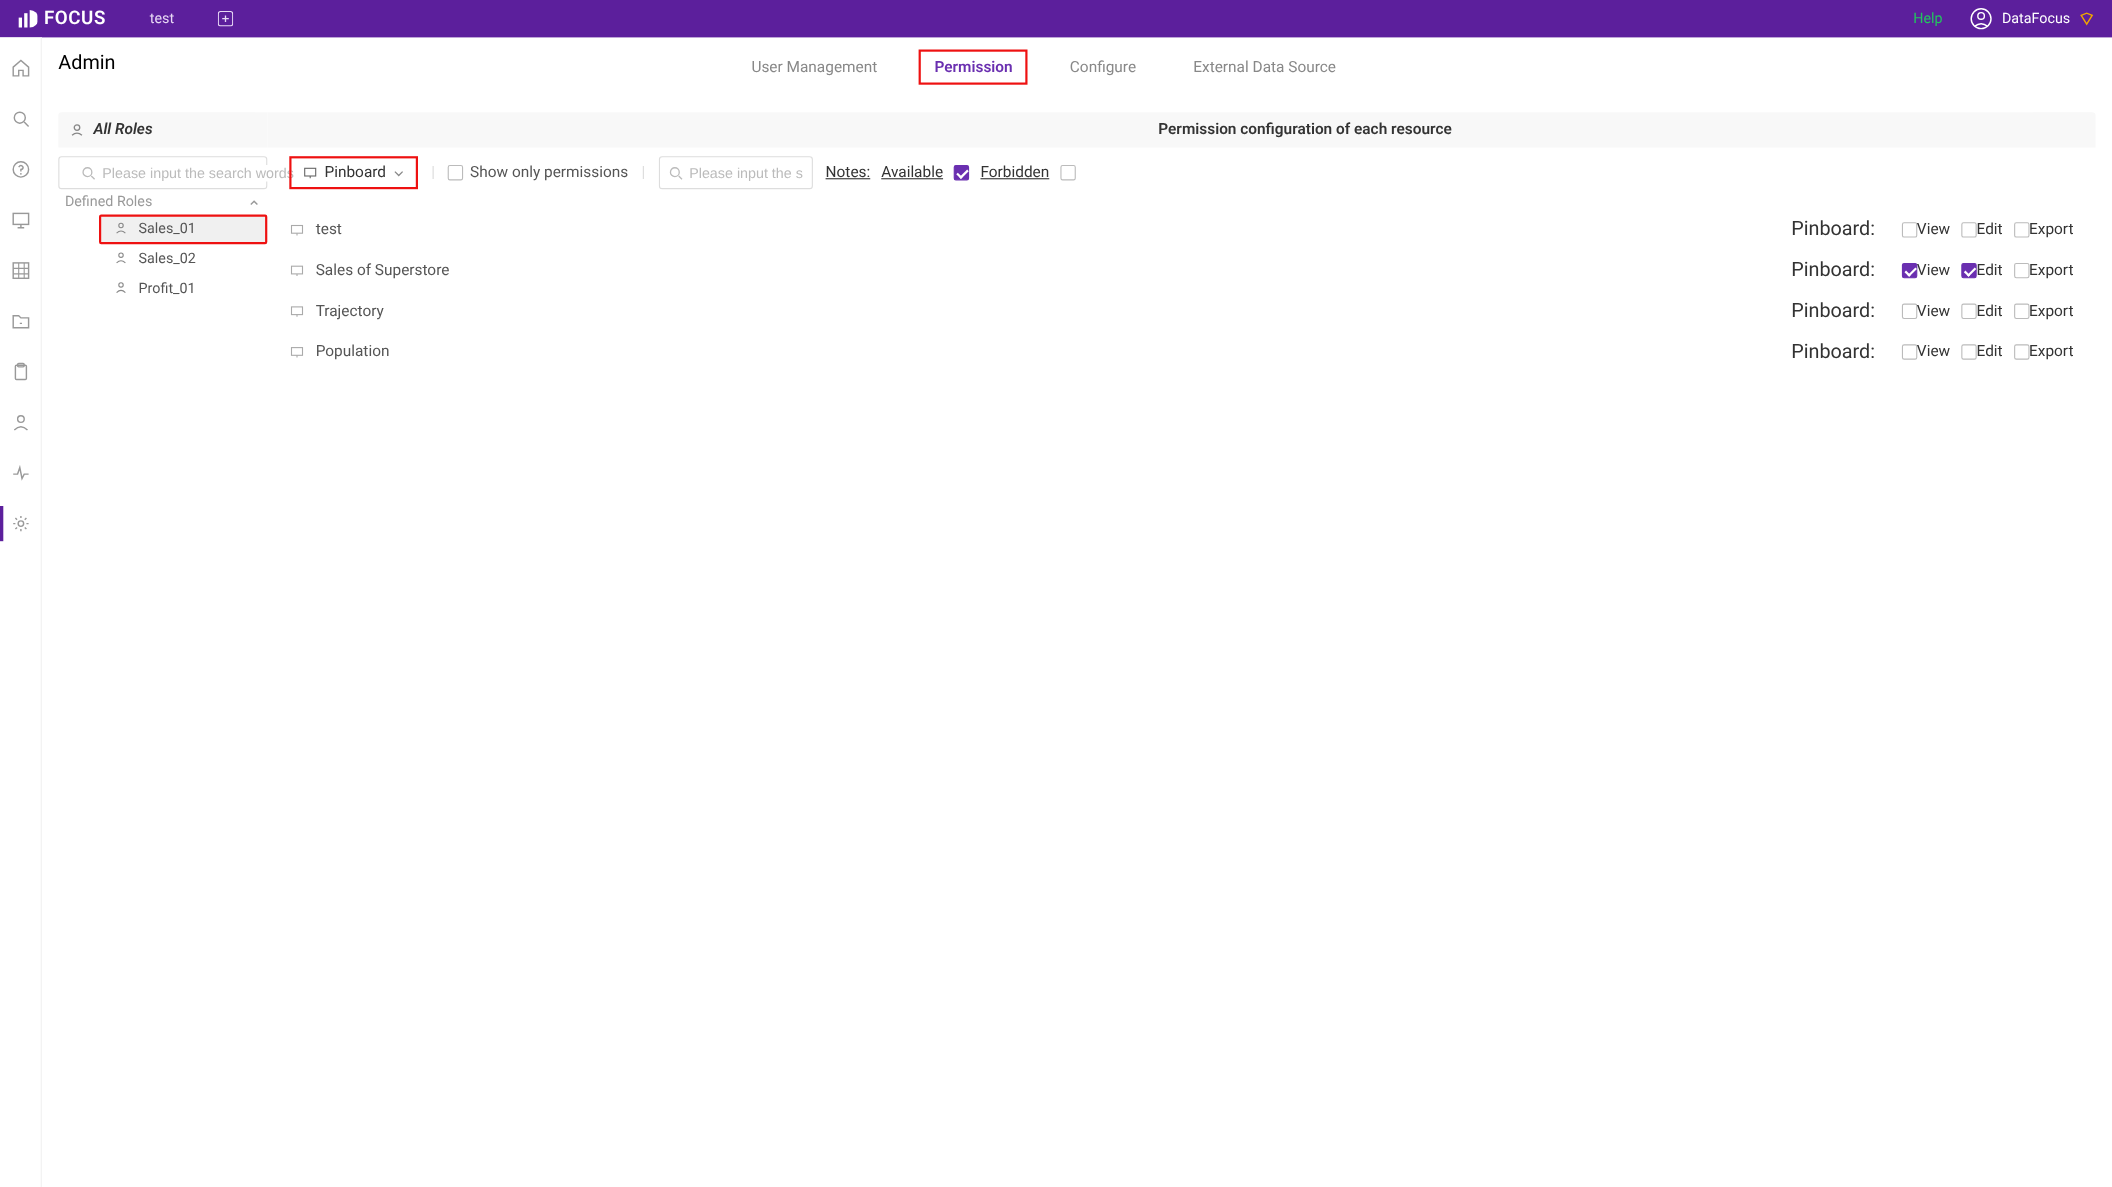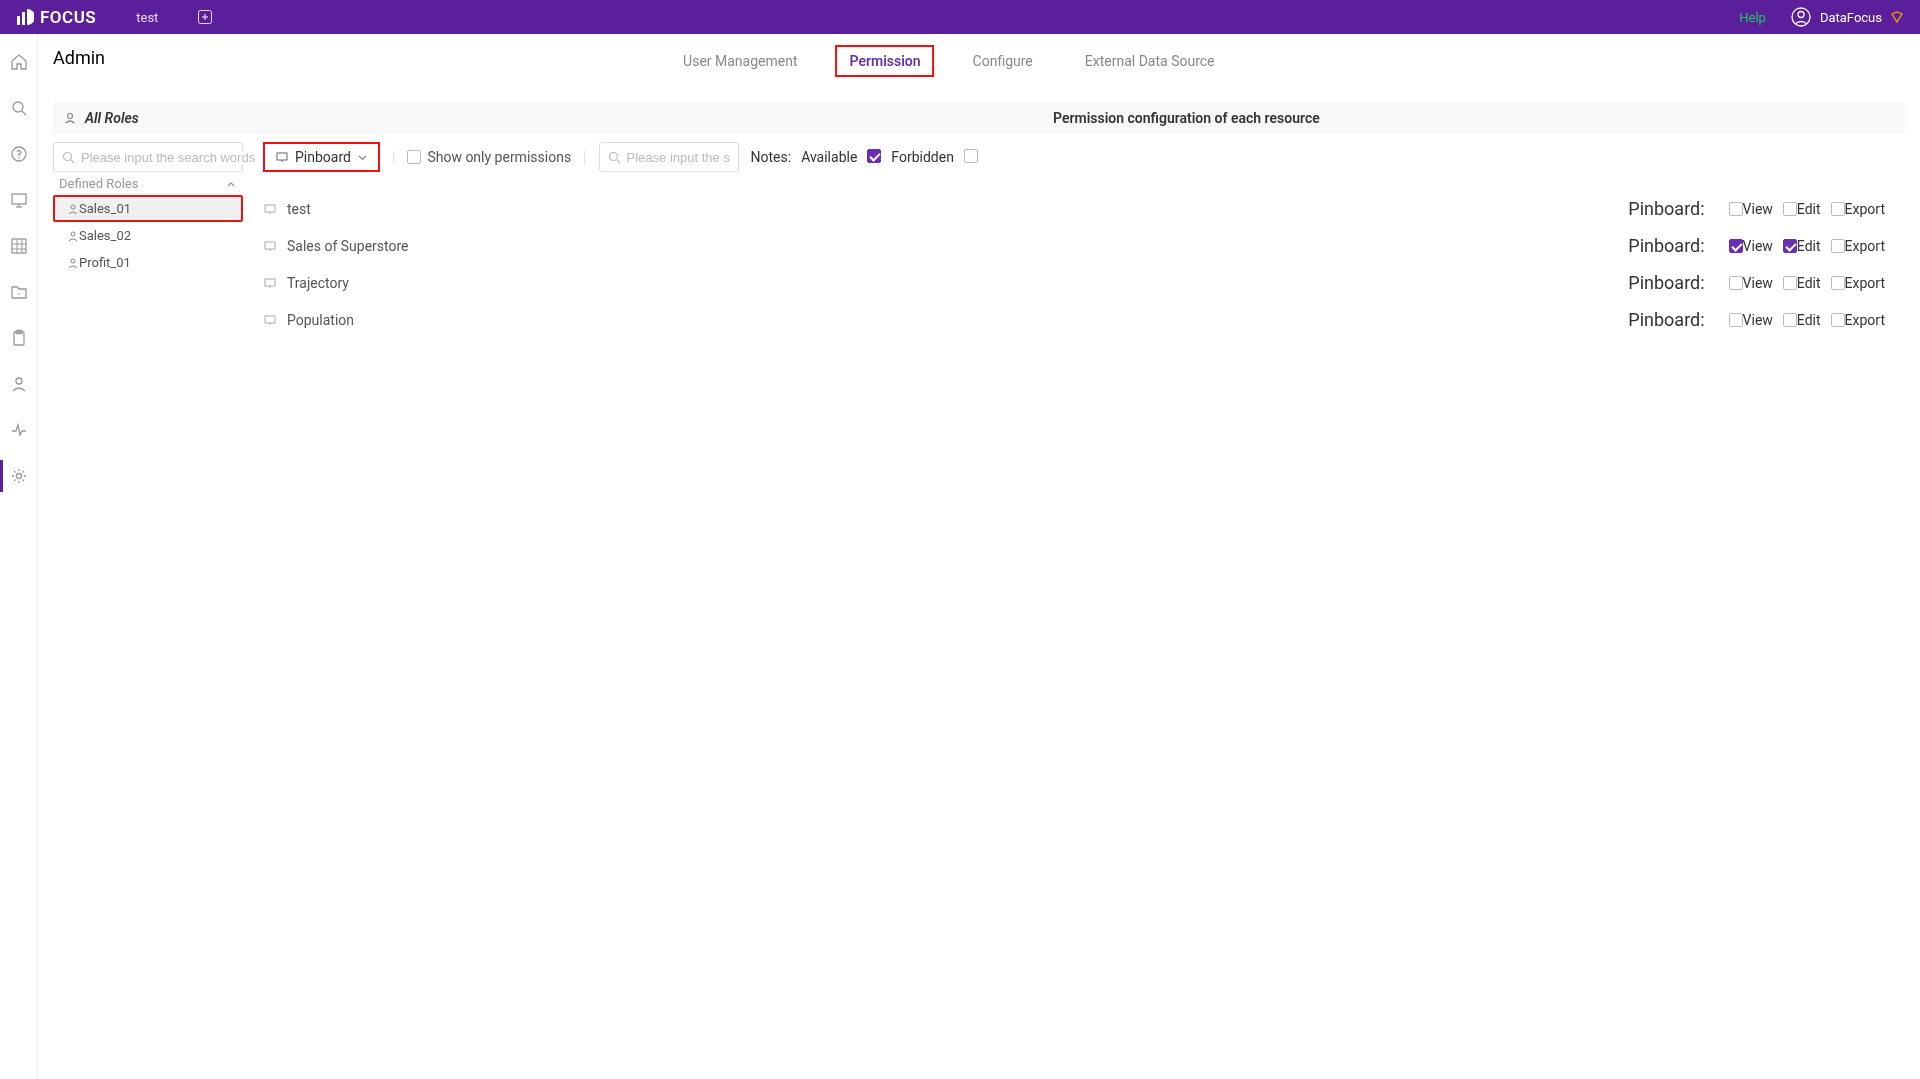--- a/index.html
+++ b/index.html
@@ -162,21 +162,21 @@
     }
     .all-roles-header .icon { color: #888; }
     .all-roles-title { font-weight: 600; color: #333; font-size: 14px; }
     .role-search {
       margin-top: 8px;
       border: 1px solid #ddd;
       border-radius: 3px;
       height: 30px;
       display: flex;
       align-items: center;
-      padding: 0 8px;
+      padding: 0 20px;
       gap: 6px;
     }
     .role-search input {
       border: none;
       outline: none;
       font-size: 13px;
       flex: 1;
       color: #333;
     }
     .role-search input::placeholder { color: #bbb; }
@@ -184,26 +184,27 @@
       margin-top: 0;
       padding: 4px 6px;
       display: flex;
       align-items: center;
       justify-content: space-between;
       color: #999;
       font-size: 13px;
     }
     .role-item {
       display: flex;
-      align-items: center;
+      gap: 10px;
       padding: 6px 8px 6px 14px;
       font-size: 13px;
       color: #555;
       cursor: pointer;
       border-radius: 2px;
+      margin-left: 37px;
     }
     .role-item.selected {
       background: #f0f0f0;
       border: 2px solid #e11;
       padding: 4px 6px 4px 12px;
     }
 
     
     .resource-col {
       flex: 1;
@@ -258,21 +259,23 @@
       border: none;
       outline: none;
       font-size: 13px;
       width: 100%;
     }
     .resource-search input::placeholder { color: #bbb; }
     .notes {
       font-size: 14px;
       color: #333;
       display: flex;
+      align-items: center;
       gap: 10px;
+      text-decoration: underline;
     }
     .cb { width: 14px; height: 14px; border: 1px solid #bbb; border-radius: 2px; display: inline-block; vertical-align: middle; background: #fff; cursor: pointer; }
     .cb.checked { background: #6a2fb0; border-color: #6a2fb0; position: relative; }
     .cb.checked::after {
       content: "";
       position: absolute;
       left: 4px; top: 1px;
       width: 4px; height: 8px;
       border: solid #fff;
       border-width: 0 2px 2px 0;

